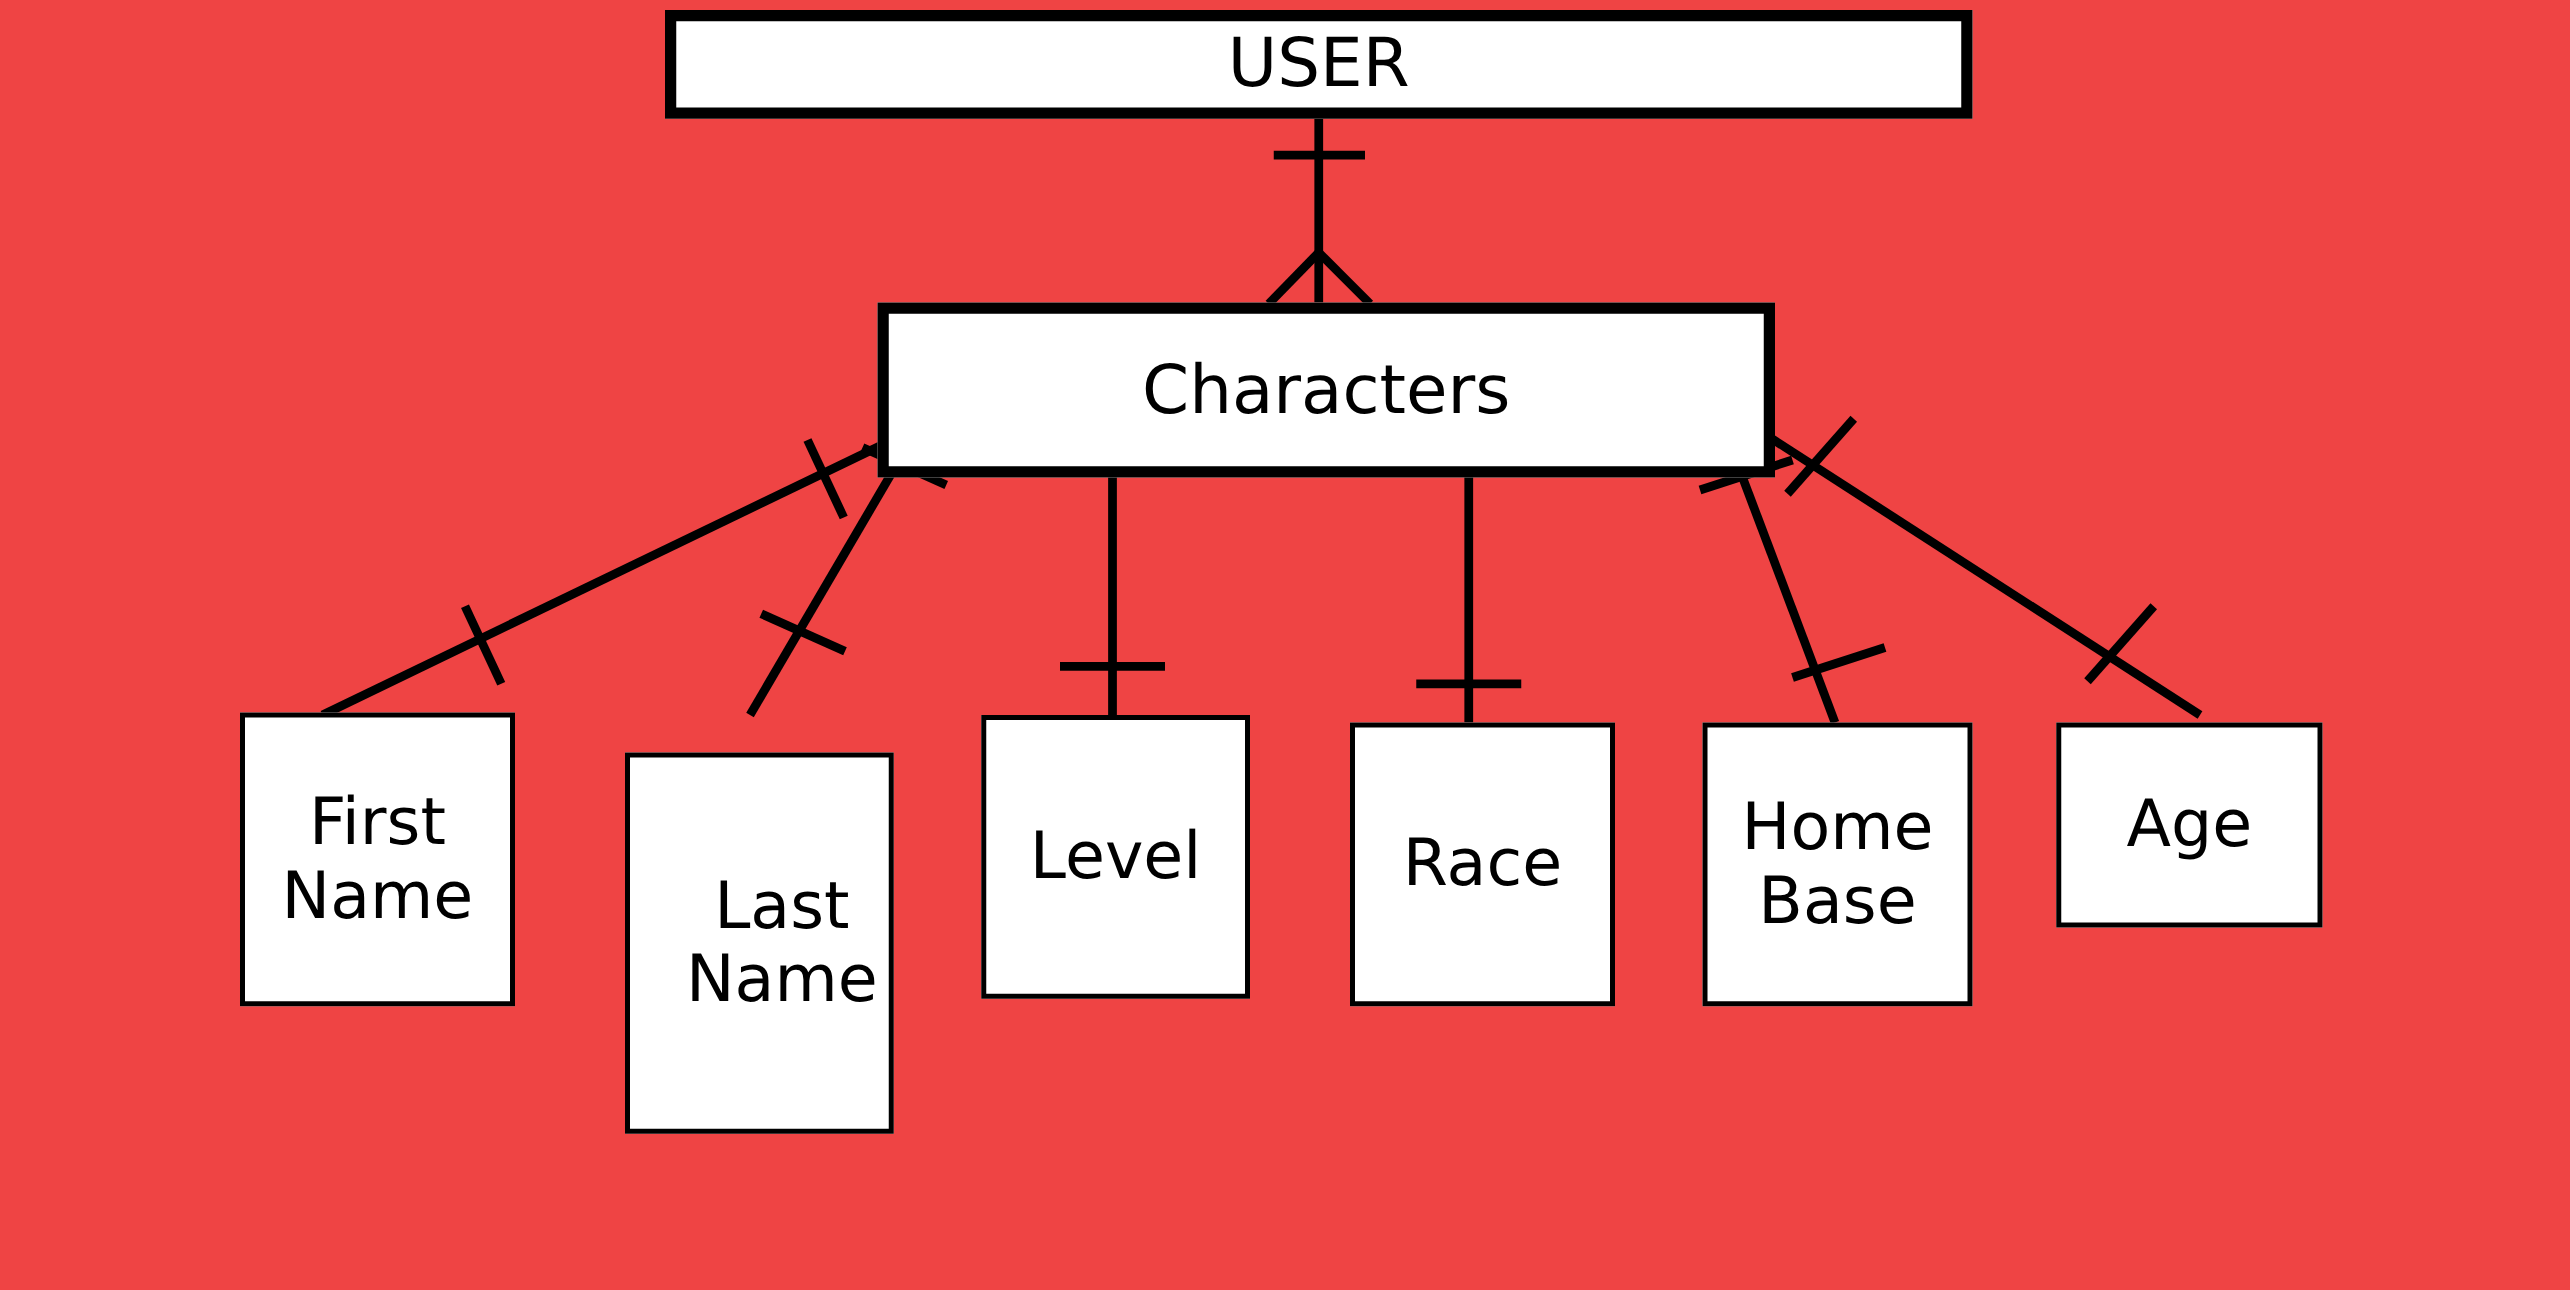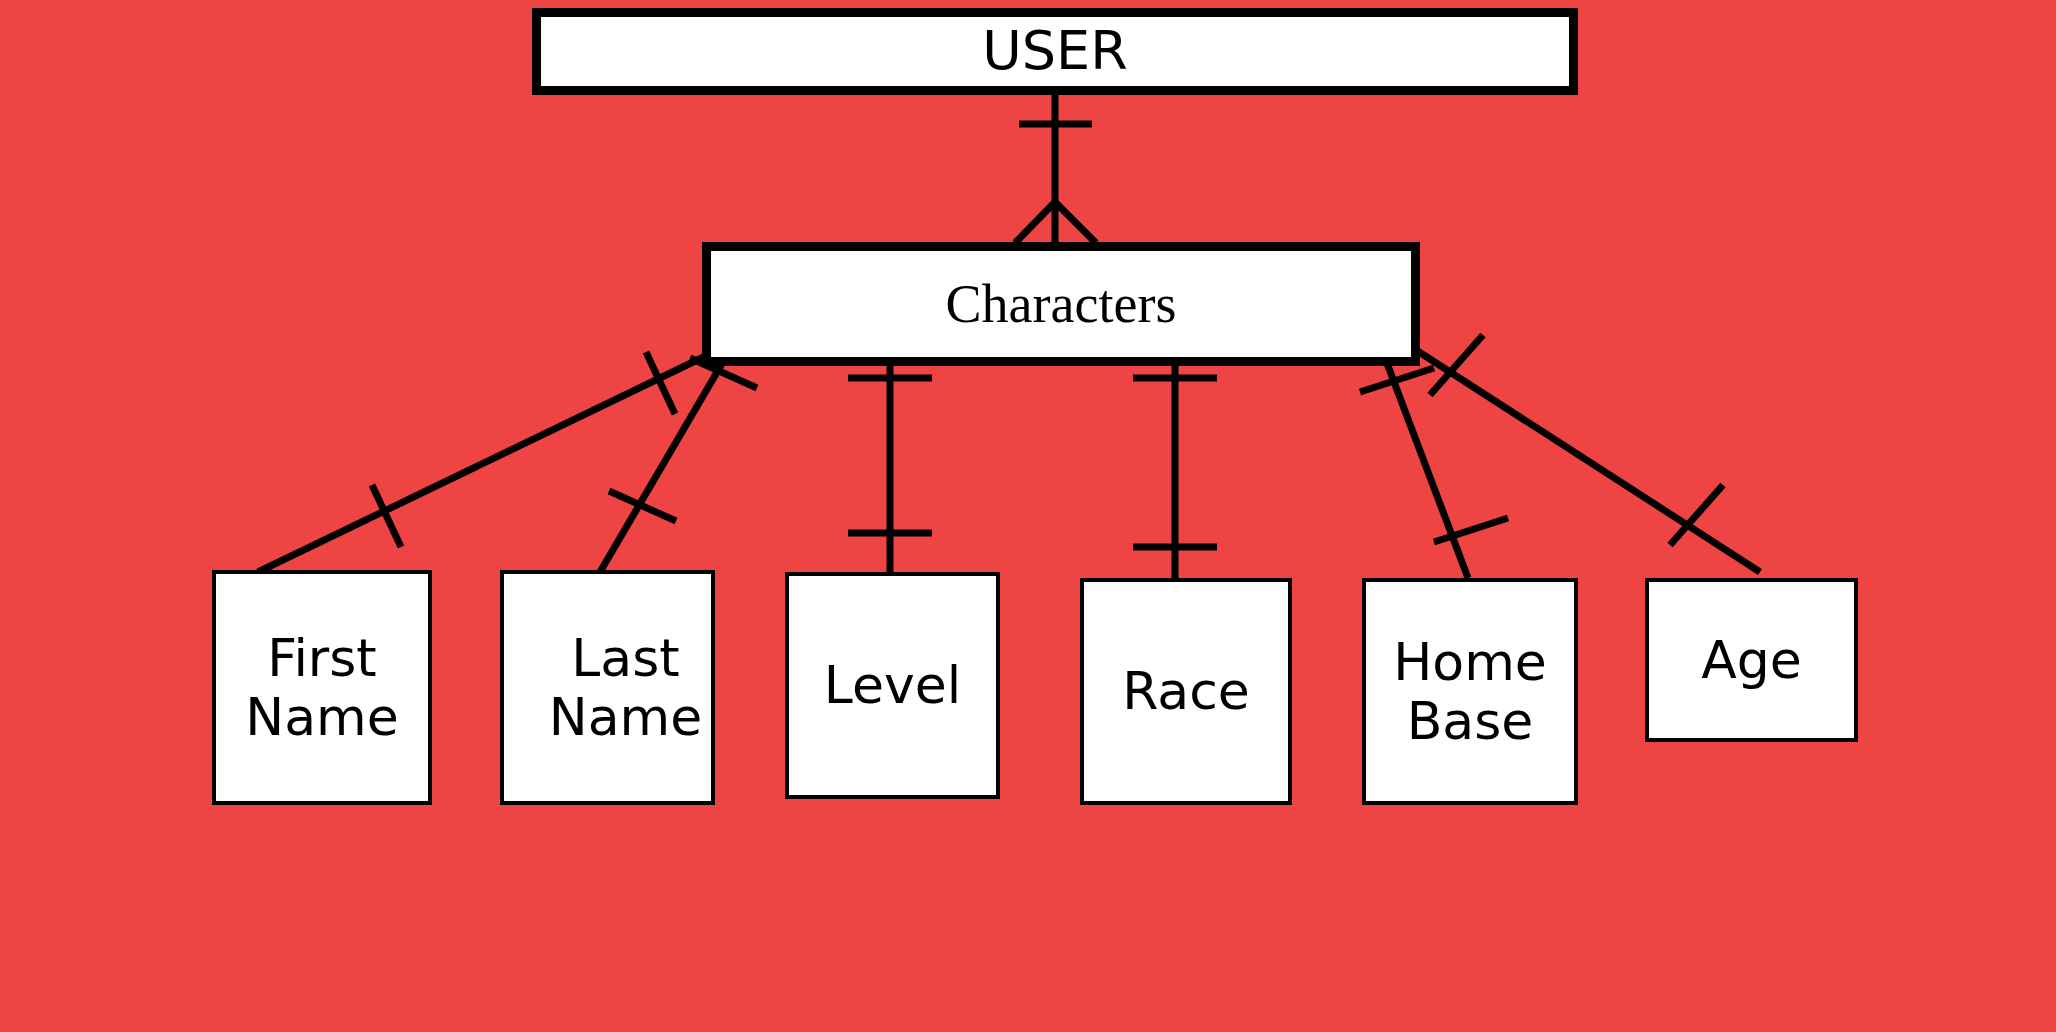--- a/index.html
+++ b/index.html
@@ -115,30 +115,30 @@
       <line x1="1430" y1="395" x2="1483" y2="335" stroke="#000000" stroke-width="7"></line>
       <line x1="1670" y1="545" x2="1723" y2="485" stroke="#000000" stroke-width="7"></line>
     </g>
 
   </svg>
 
   <div class="entity-box" id="box-user" style="left:532px; top:8px; width:1046px; height:87px;">
     <span class="entity-label">USER</span>
   </div>
 
-  <div class="entity-box" id="box-characters" style="left:702px; top:242px; width:718px; height:124px;font-family:Liberation Serif, serif;">
+  <div class="entity-box" id="box-characters" style="left:702px; top:242px; width:718px; height:140px;">
     <span class="entity-label">Characters</span>
   </div>
 
-  <div class="attr-box" style="left:212px; top:570px; width:220px; height:235px;">
+  <div class="attr-box" style="left:192px; top:570px; width:220px; height:235px;">
     <span class="attr-label">First
 Name</span>
   </div>
 
-  <div class="attr-box" style="left:500px; top:570px; width:215px; height:235px;padding-left:36px;">
+  <div class="attr-box" style="left:500px; top:602px; width:215px; height:305px;padding-left:36px;">
     <span class="attr-label">Last
 Name</span>
   </div>
 
   <div class="attr-box" style="left:785px; top:572px; width:215px; height:227px;">
     <span class="attr-label">Level</span>
   </div>
 
   <div class="attr-box" style="left:1080px; top:578px; width:212px; height:227px;">
     <span class="attr-label">Race</span>

